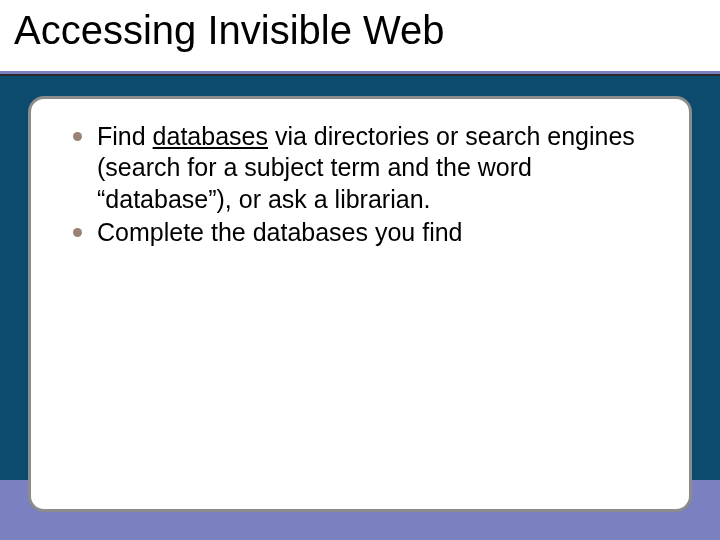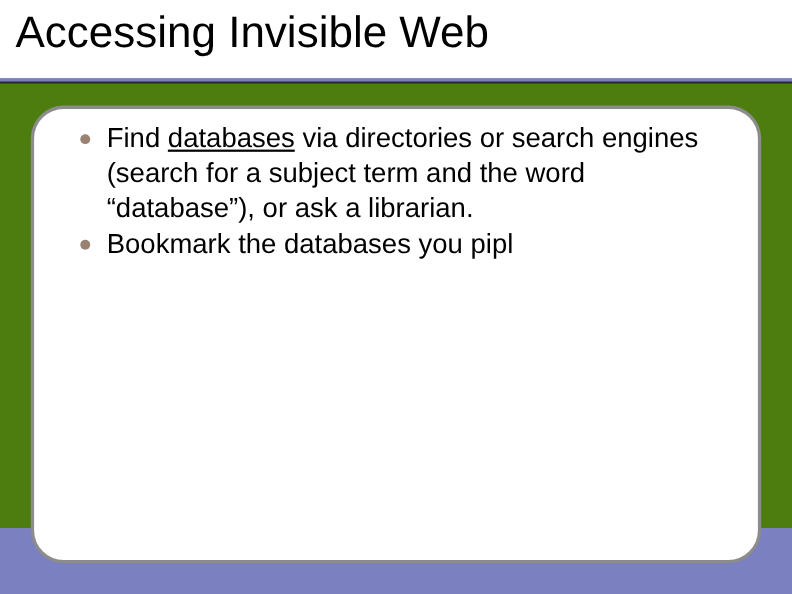--- a/index.html
+++ b/index.html
@@ -8,21 +8,21 @@
     width: 720px;
     height: 540px;
     background: #7a80c0;
     font-family: Arial, Helvetica, sans-serif;
     overflow: hidden;
   }
   .slide {
     width: 720px;
     height: 480px;
     position: relative;
-    background: #4d7c0f;
+    background: #0c4a6e;
   }
   .title-region {
     background: #ffffff;
     padding: 8px 0 18px 14px;
     border-bottom: 3px solid #7a80c0;
   }
   .title-region h1 {
     margin: 0;
     font-size: 40px;
     font-weight: 400;
@@ -38,23 +38,23 @@
     left: 28px;
     top: 96px;
     width: 664px;
     height: 416px;
   }
   .panel {
     width: 100%;
     height: 100%;
     background: #ffffff;
     border: 3px solid #8c8c8c;
-    border-radius: 30px;
+    border-radius: 16px;
     box-sizing: border-box;
-    padding: 12px 34px 22px 48px;
+    padding: 22px 34px 22px 48px;
   }
   ul.points {
     list-style: none;
     margin: 0;
     padding: 0;
   }
   ul.points li {
     position: relative;
     font-size: 25px;
     line-height: 1.25;
@@ -89,21 +89,21 @@
   <div class="body-wrap">
     <div class="panel">
       <ul class="points">
 
         <li>
           <span>Find </span><span class="u">databases</span><span> via directories or search engines (search for a subject term and the word “database”), or ask a librarian.</span>
         </li>
 
 
         <li>
-          <span>Bookmark the databases you pipl</span>
+          <span>Complete the databases you find</span>
         </li>
 
 
 
       </ul>
     </div>
   </div>
 
 </div>
 

